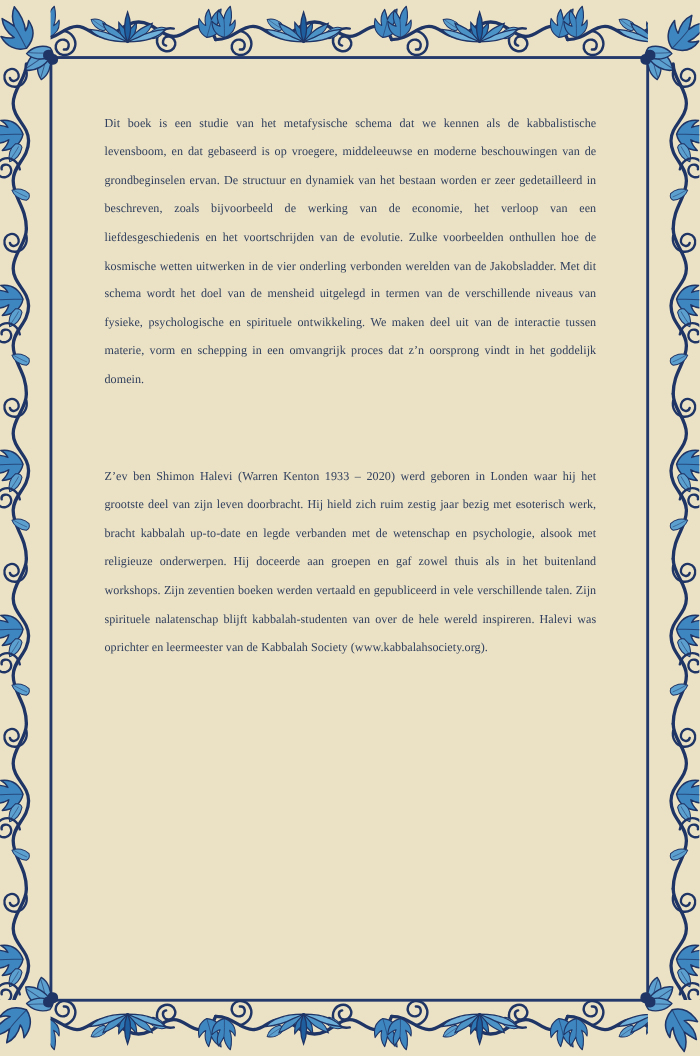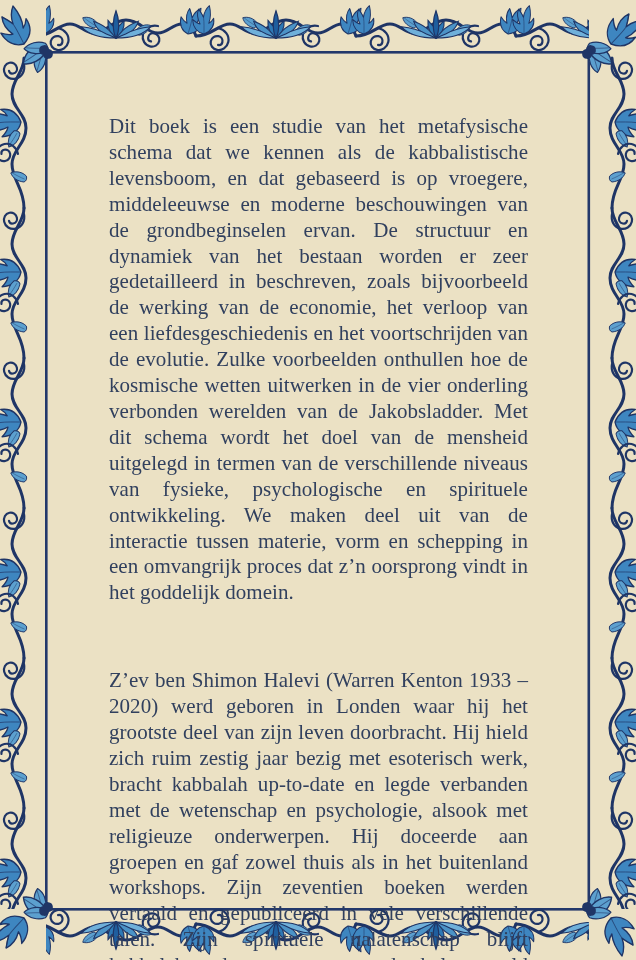--- a/index.html
+++ b/index.html
@@ -29,23 +29,23 @@
     pointer-events: none;
   }
   
   .content {
     position: absolute;
     left: 95px;
     top: 100px;
     width: 447px;
   }
   .para {
-    margin: 14px;
+    margin: 0;
     color: #31405E;
-    font-size: 21px;
+    font-size: 11px;
     line-height: 25.9px;
     text-align: justify;
     text-justify: inter-word;
     -webkit-hyphens: none;
     hyphens: none;
     letter-spacing: 0.05px;
   }
   .para.second {
     margin-top: 62px;
   }

